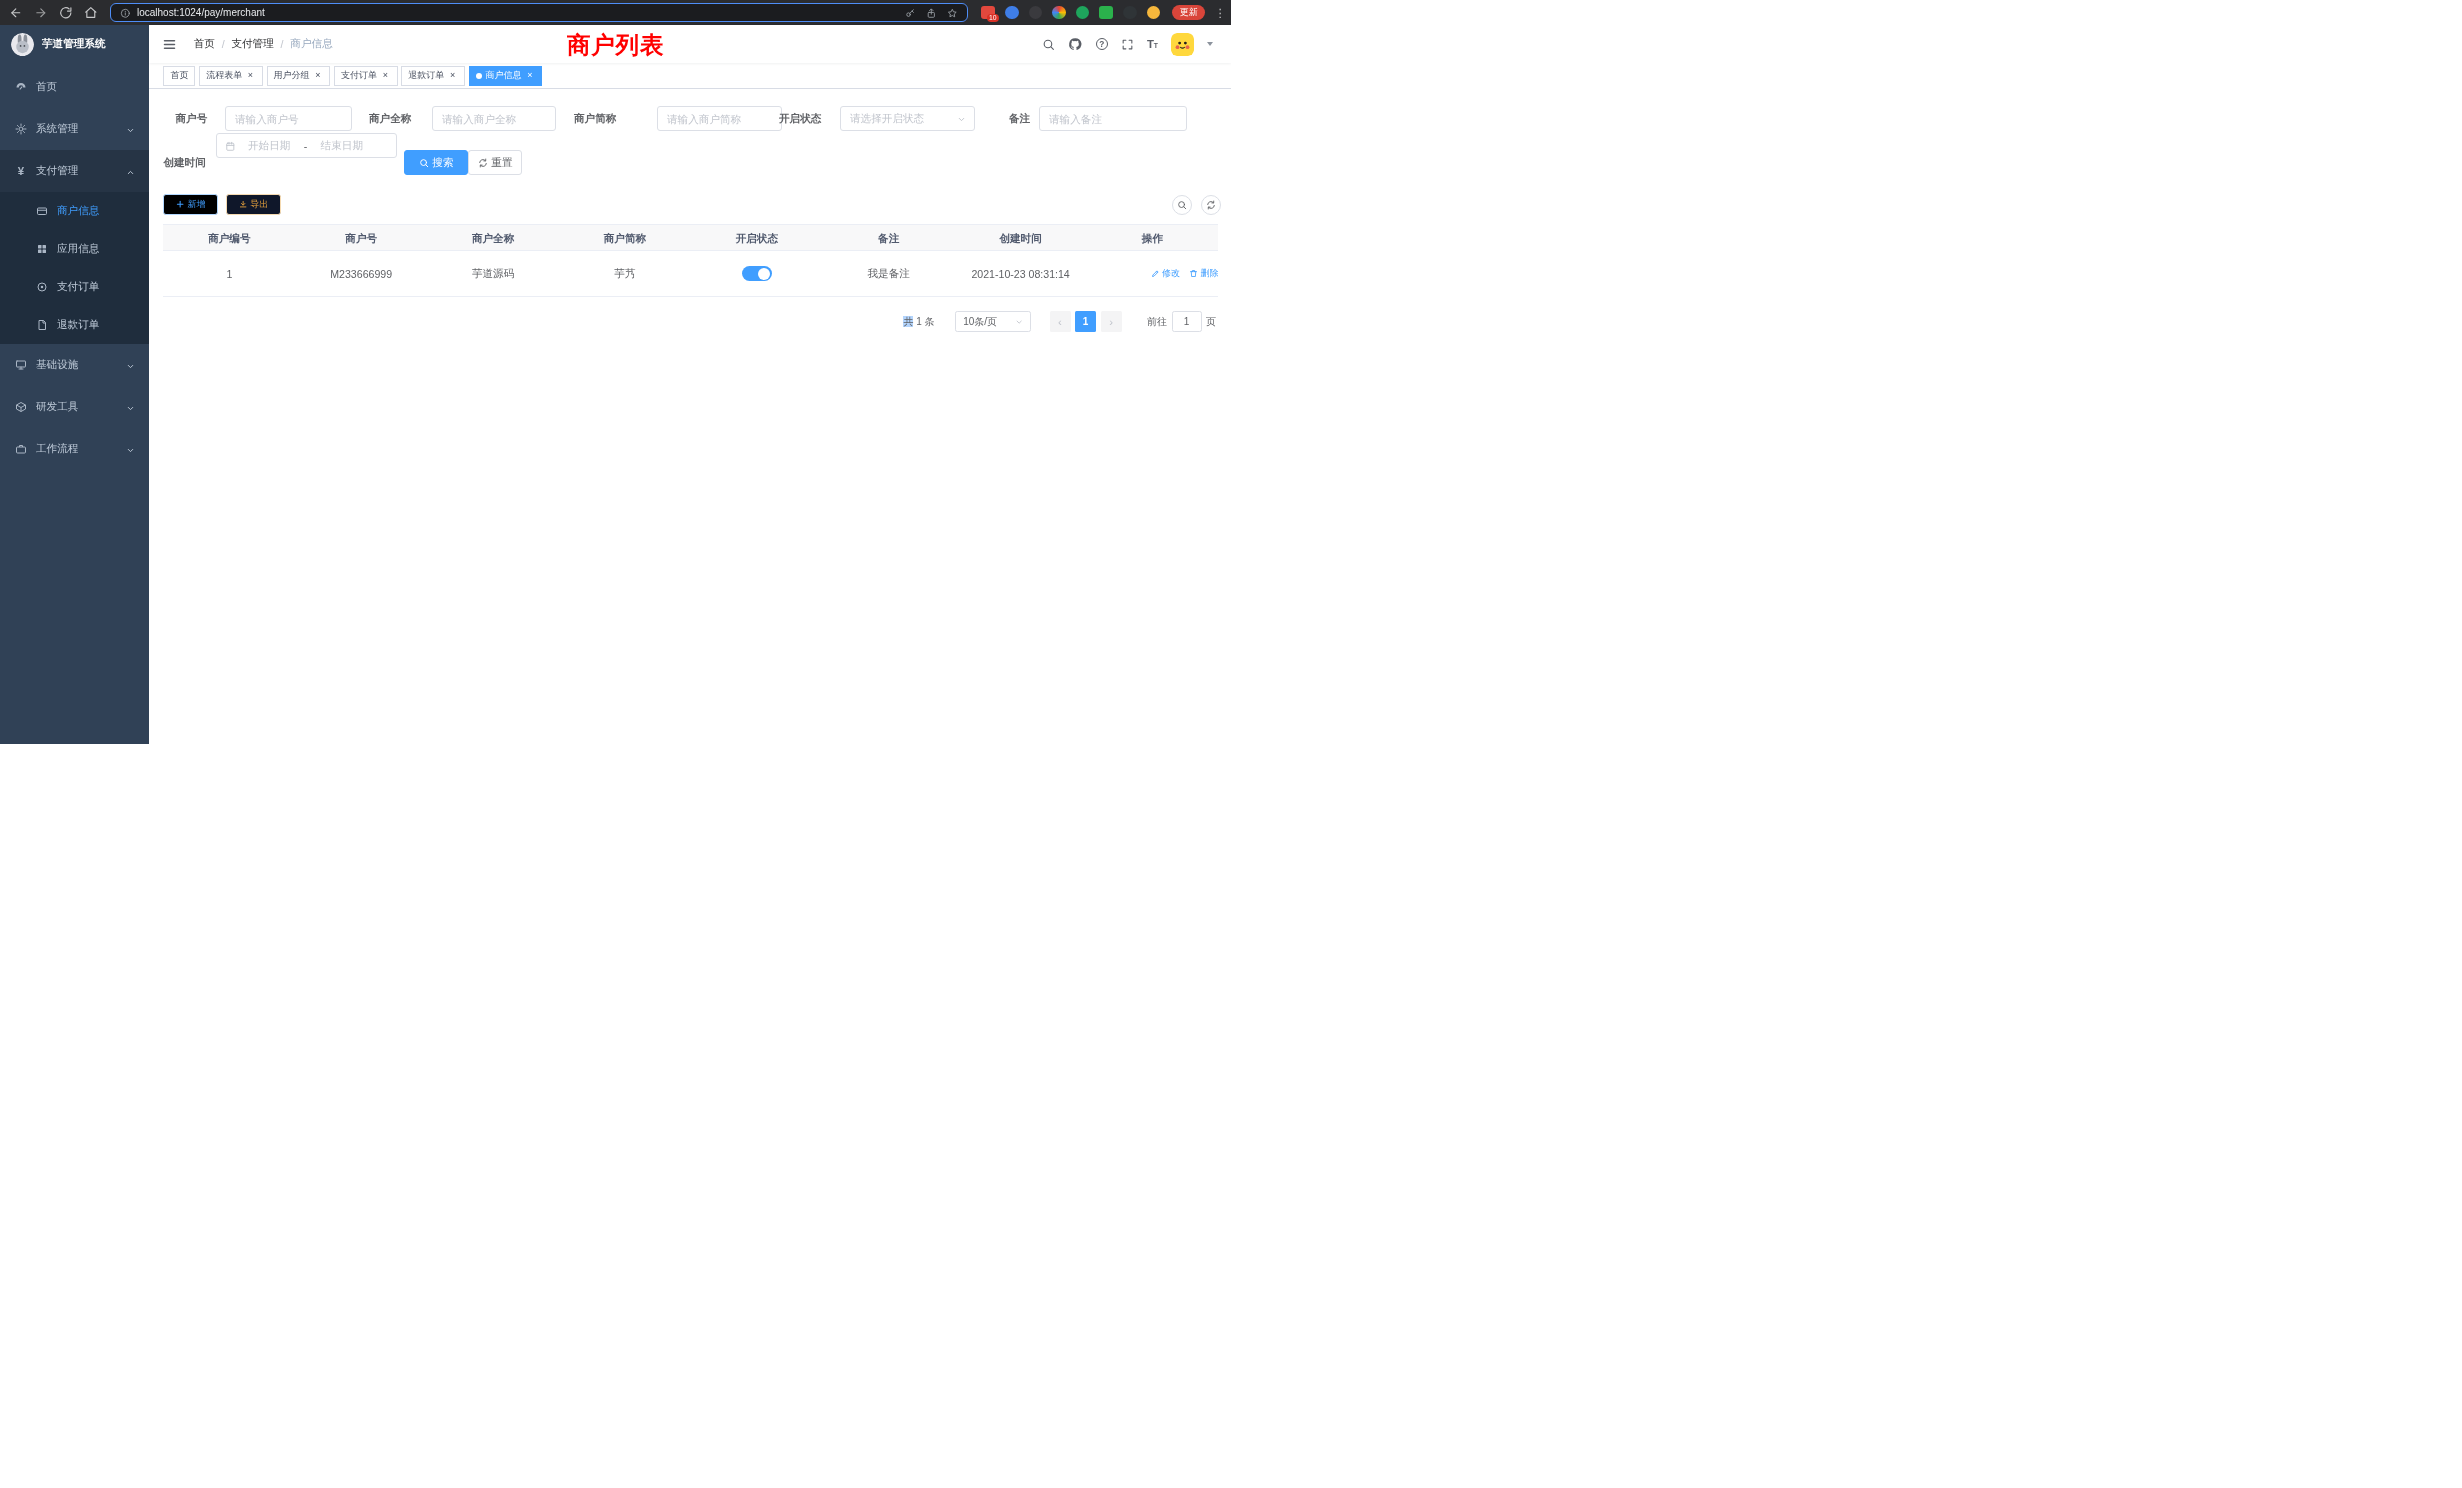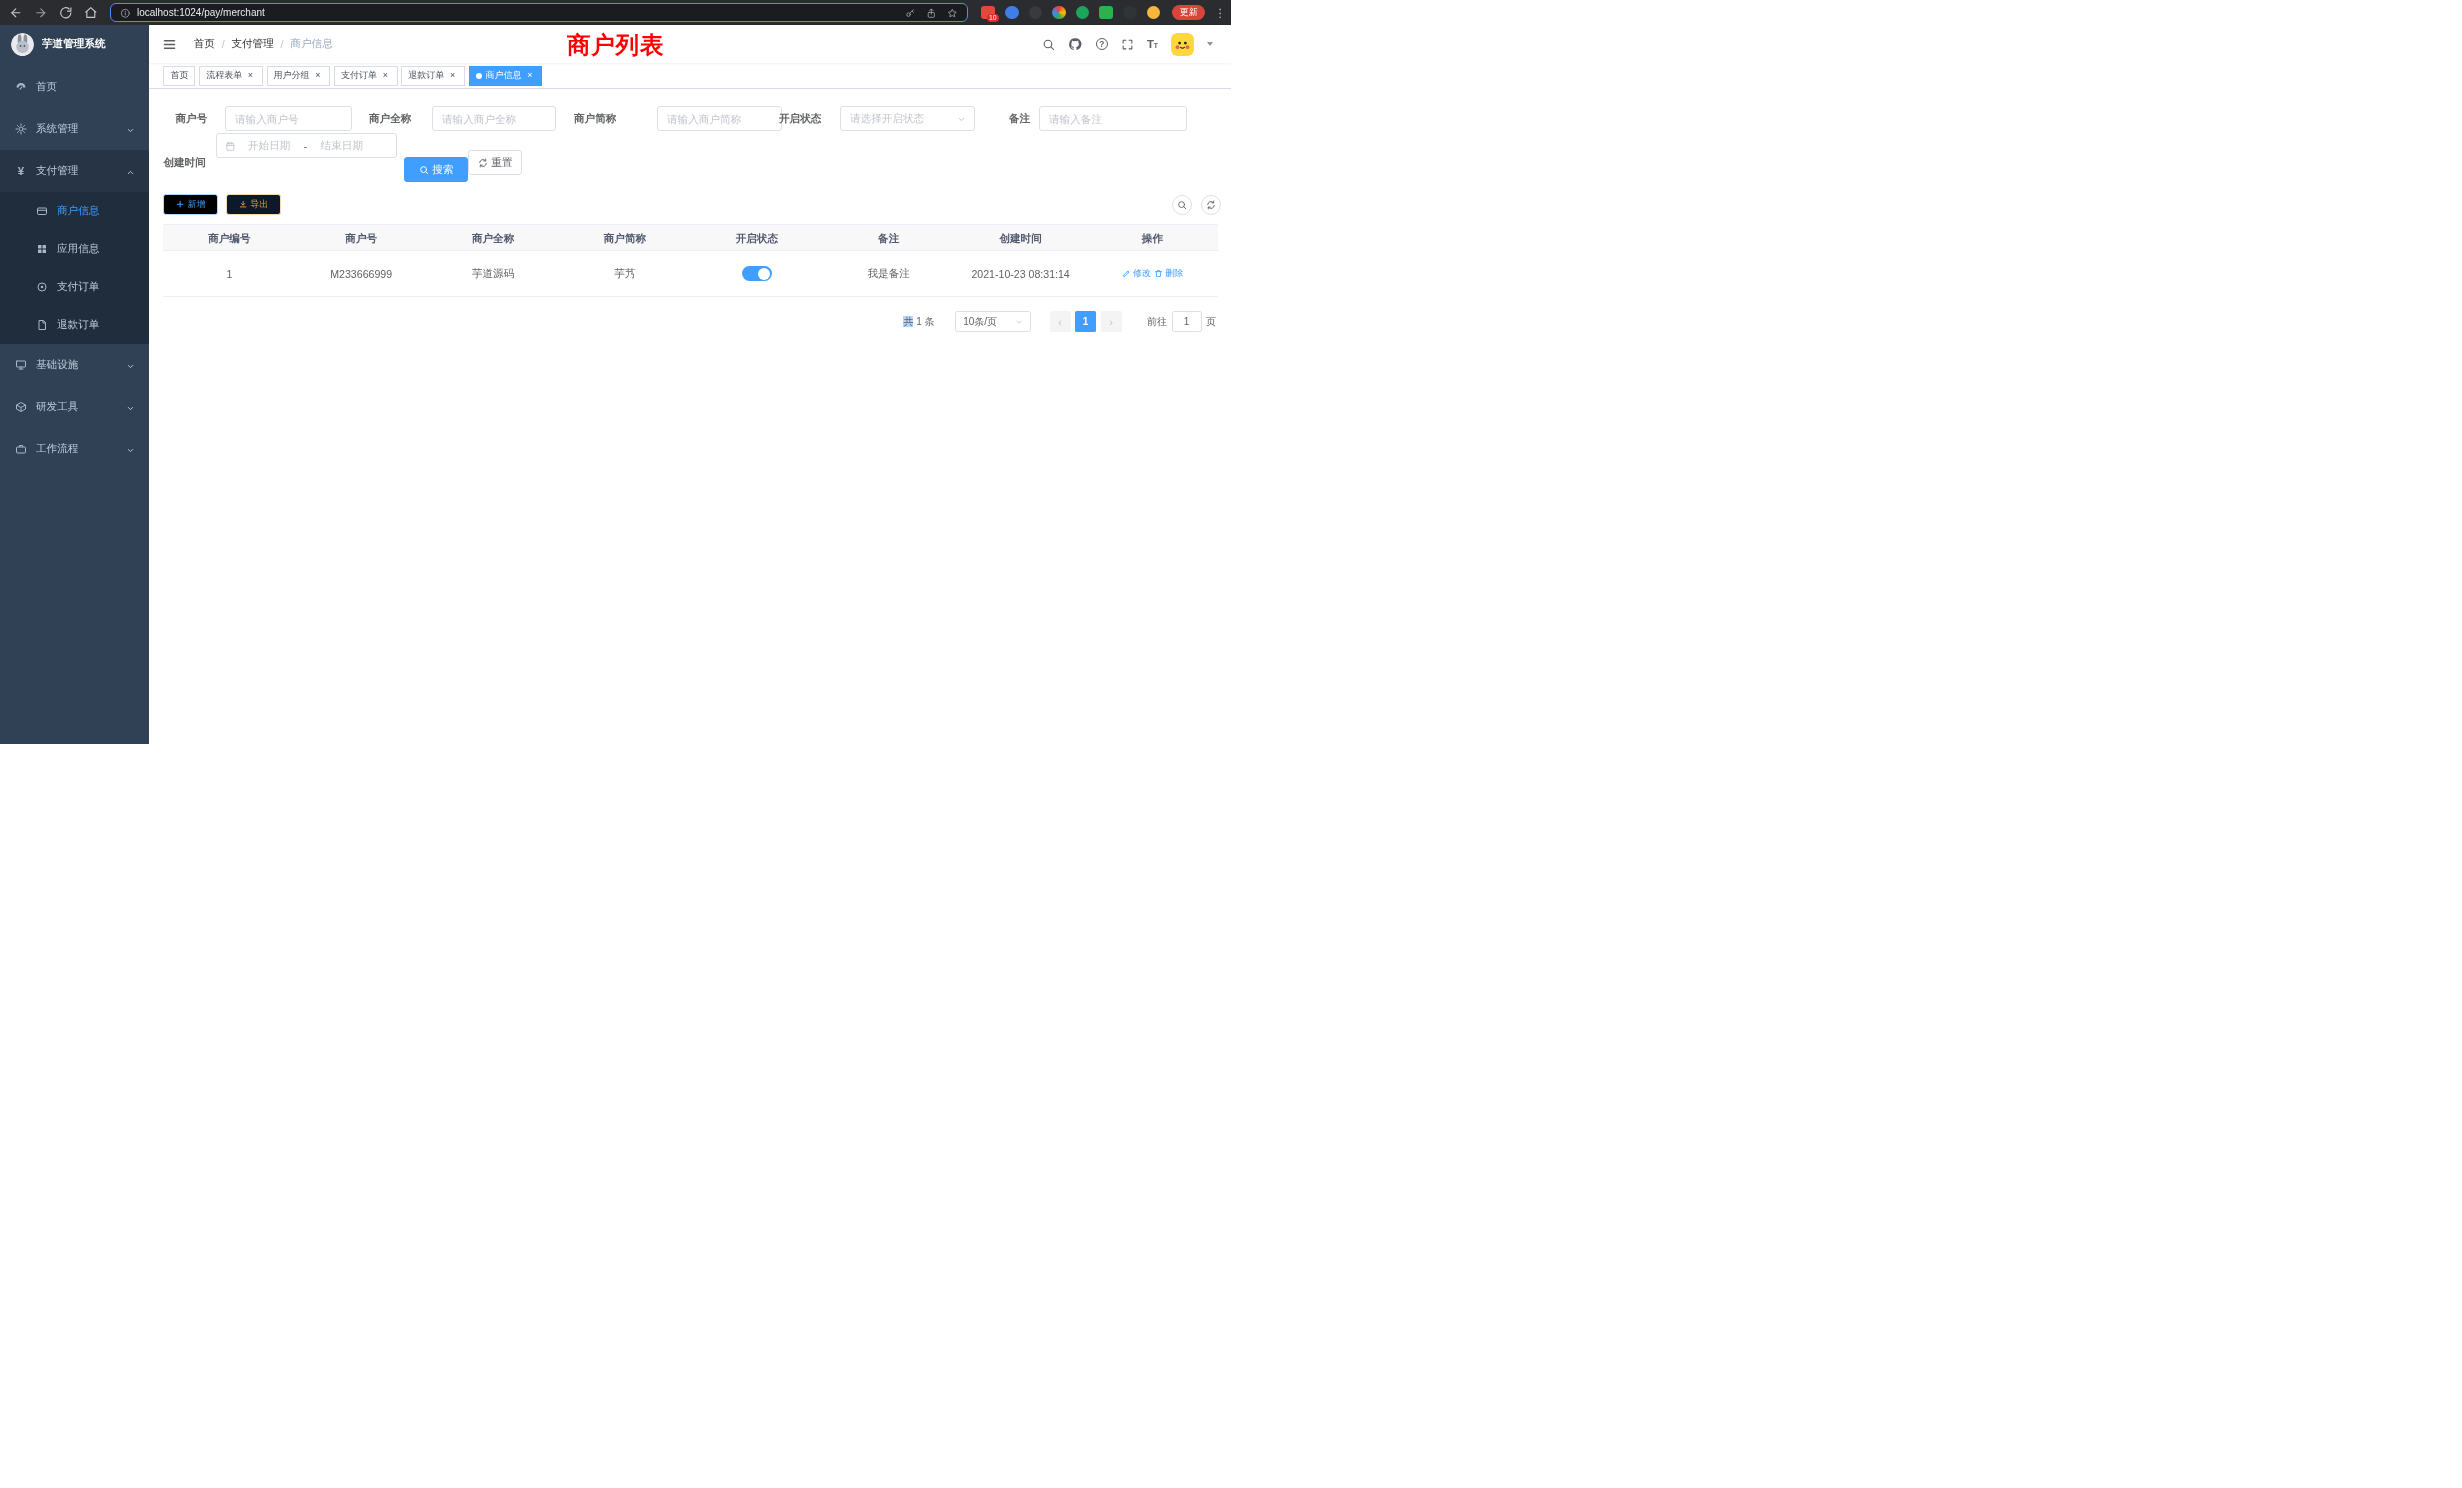--- a/index.html
+++ b/index.html
@@ -88,21 +88,21 @@
   .circle-btn .ic{width:10px;height:10px}
 
   
   .tbl{position:absolute;top:135px;left:14.4px;width:1055px;border-top:0.8px solid #ebeef5;font-size:10.6px}
   .tr{display:flex}
   .th,.td{width:132px;text-align:center;overflow:hidden;white-space:nowrap}
   .thead{background:#f8f8f9;height:26px;line-height:26px;color:#515a6e;font-weight:700;border-bottom:0.8px solid #ebeef5}
   .trow{height:46px;align-items:center;color:#606266;border-bottom:0.8px solid #ebeef5;background:#fff}
   .switch{width:30px;height:15px;border-radius:7.6px;background:#409eff;position:relative;display:inline-block;vertical-align:middle;cursor:pointer}
   .switch::after{content:"";position:absolute;top:1.5px;right:1.5px;width:12px;height:12px;border-radius:50%;background:#fff}
-  .ops{display:flex;align-items:center;justify-content:center;gap:3px}
+  .ops{display:flex;align-items:center;justify-content:flex-end;gap:9px}
   .op-link{color:#409eff;font-size:9px;display:inline-flex;align-items:center;gap:2.3px;cursor:pointer}
   .op-link .ic{width:9px;height:9px}
   .op-link i{font-style:normal}
 
   
   .pagination{position:absolute;top:222px;right:15px;height:21px;display:flex;align-items:center;font-size:10px;color:#606266;white-space:nowrap}
   .pg-total{margin-right:20px}
   .pg-total .sel{background:#b3d4fc}
   .pg-size{width:76px;height:21px;border:0.8px solid #dcdfe6;border-radius:2.3px;display:flex;align-items:center;justify-content:space-between;padding:0 6px 0 7.6px;margin-right:16.7px;cursor:pointer}
   .pg-size .chevd{width:8.3px;height:8.3px;color:#c0c4cc}
@@ -425,21 +425,21 @@
           <span class="cal"><svg viewBox="0 0 24 24" fill="none" stroke="currentColor" stroke-width="2" stroke-linecap="round">
                 <rect x="4" y="5" width="16" height="16" rx="2"></rect>
                 <line x1="4" y1="10" x2="20" y2="10"></line>
                 <line x1="9" y1="3" x2="9" y2="7"></line>
                 <line x1="15" y1="3" x2="15" y2="7"></line>
               </svg></span>
           <span class="ph">开始日期</span>
           <span class="dsep">-</span>
           <span class="ph">结束日期</span>
         </div>
-        <span class="btn btn-search" style="left:255px;top:68px;width:64px">
+        <span class="btn btn-search" style="left:255px;top:61px;width:64px">
           <span class="ic" style="width:10px;height:10px">
               <svg viewBox="0 0 24 24" fill="none" stroke="currentColor" stroke-width="2.4" stroke-linecap="round">
                 <circle cx="11" cy="11" r="7"></circle>
                 <line x1="16.5" y1="16.5" x2="21" y2="21"></line>
               </svg>
             </span>
           <span>搜索</span>
         </span>
         <span class="btn btn-reset" style="left:319px;top:61px;width:54px">
           <span class="ic" style="width:10px;height:10px">

